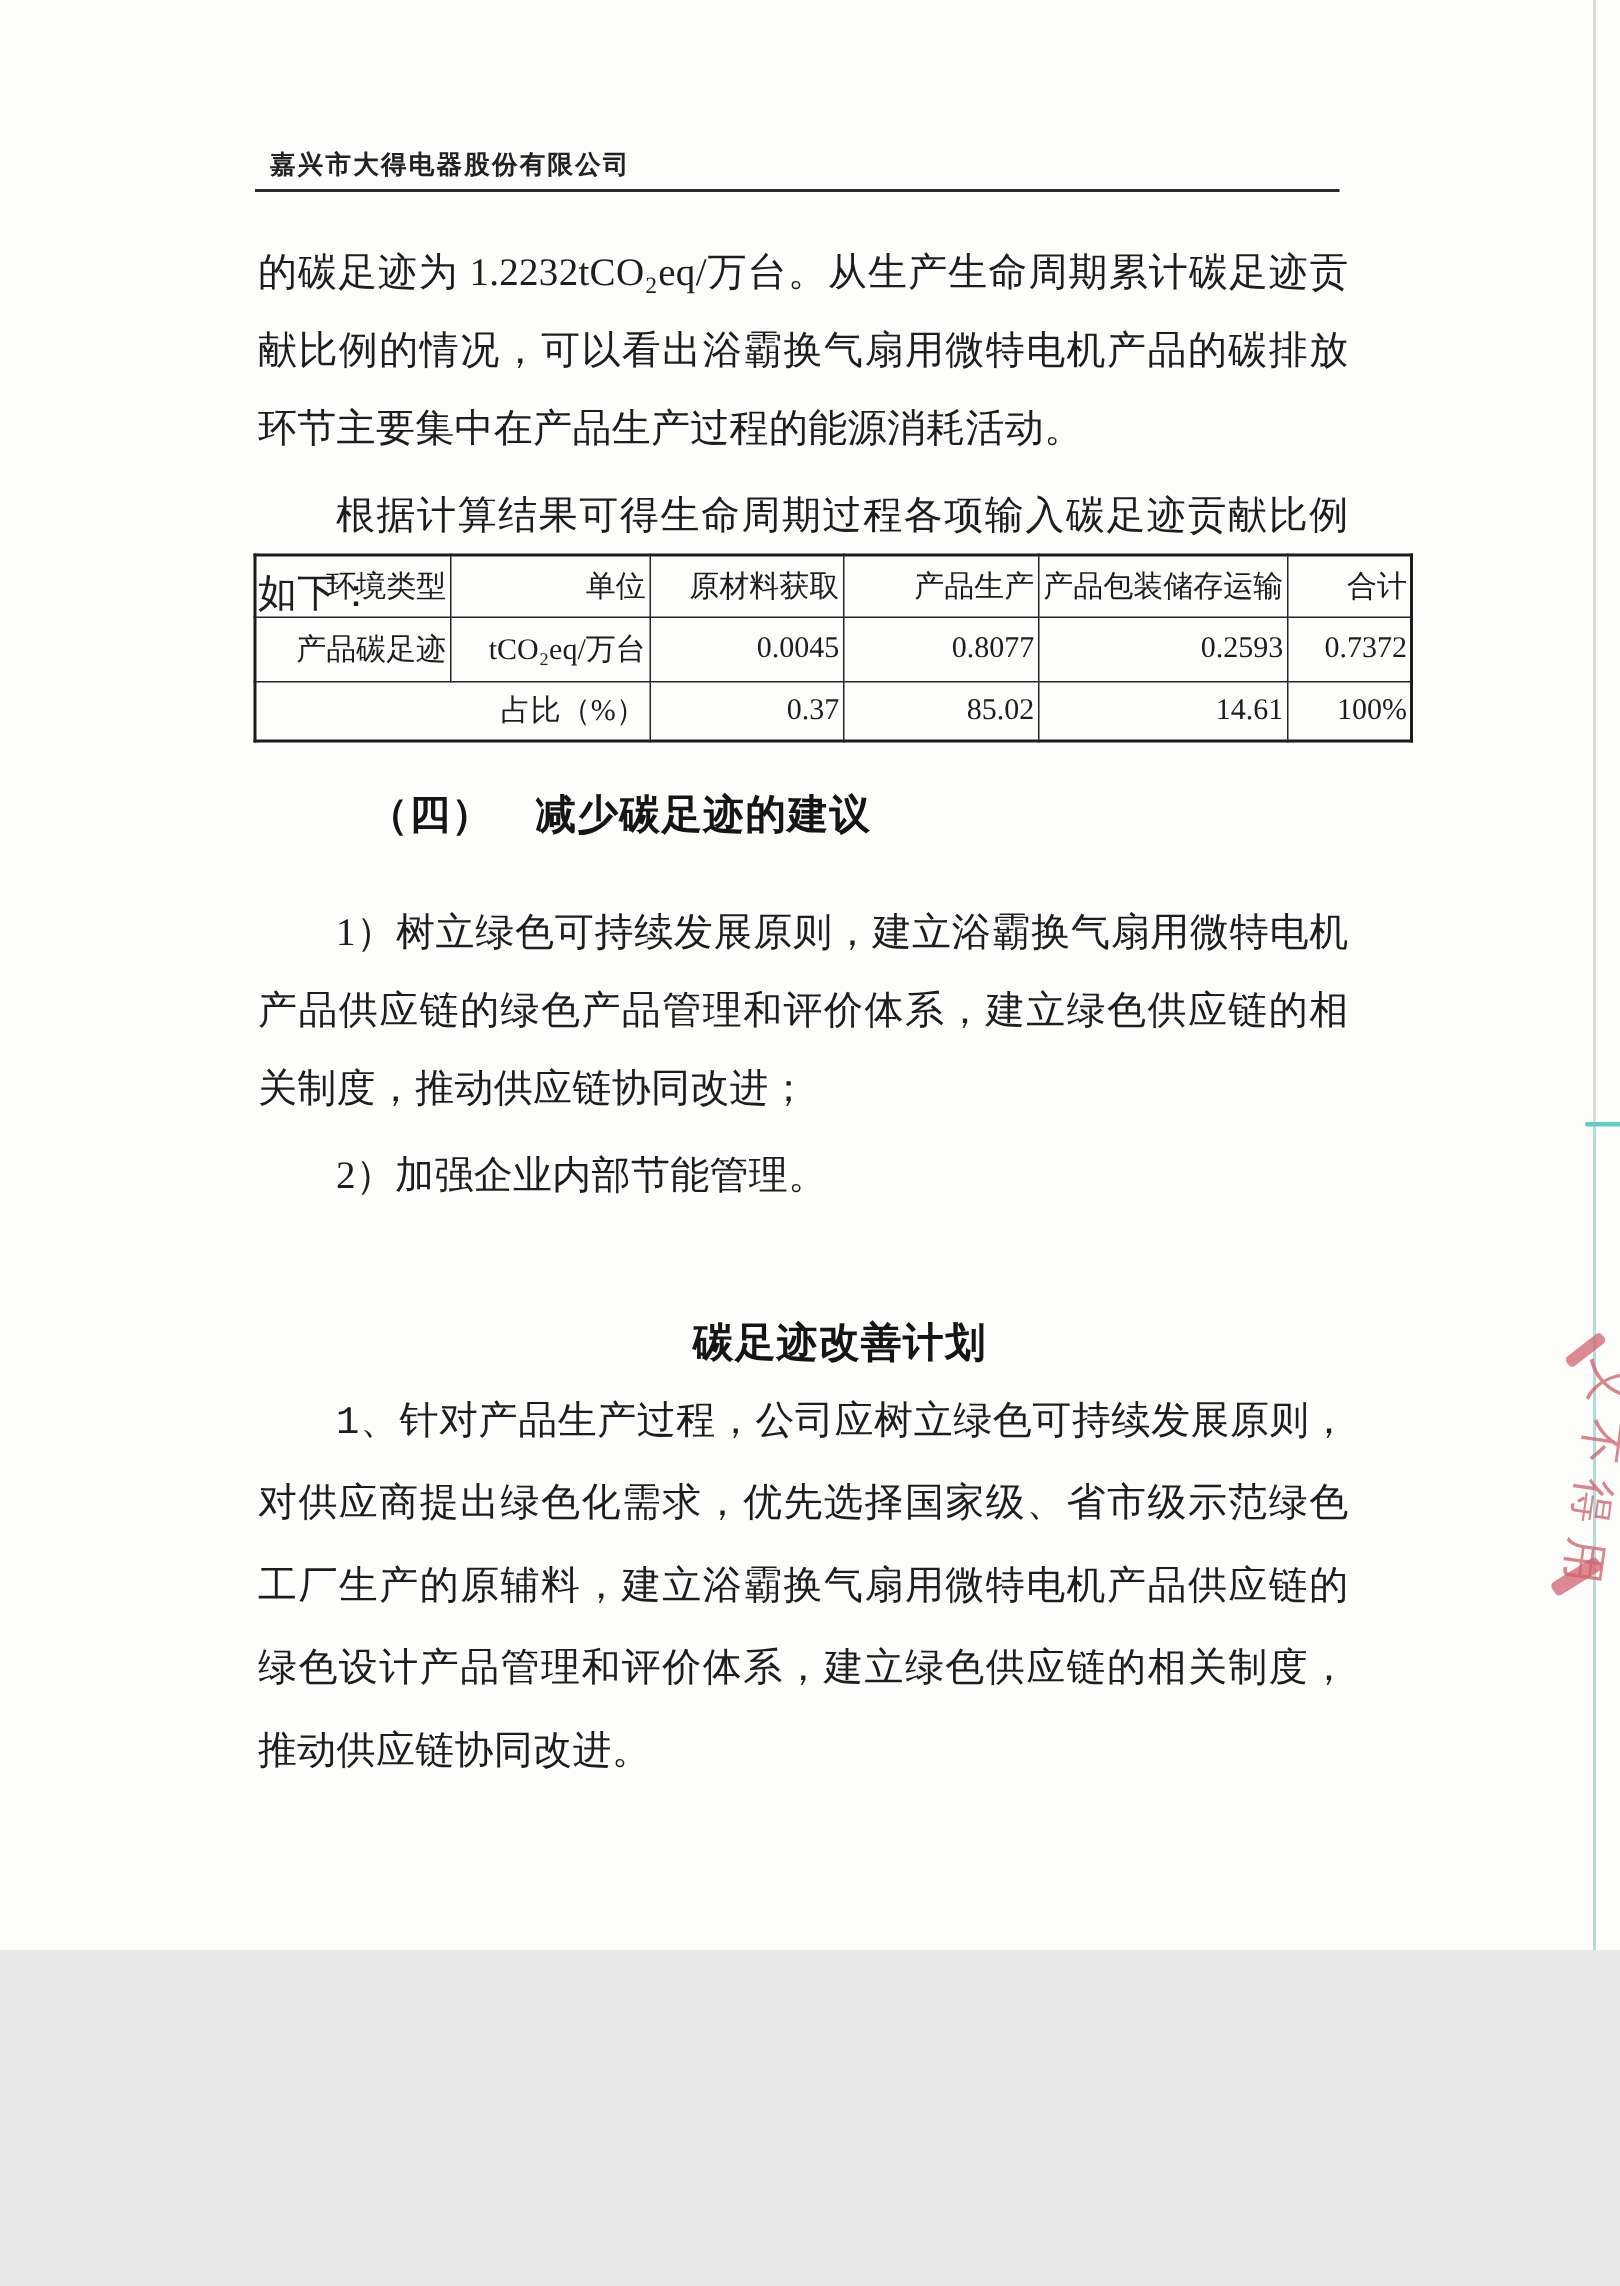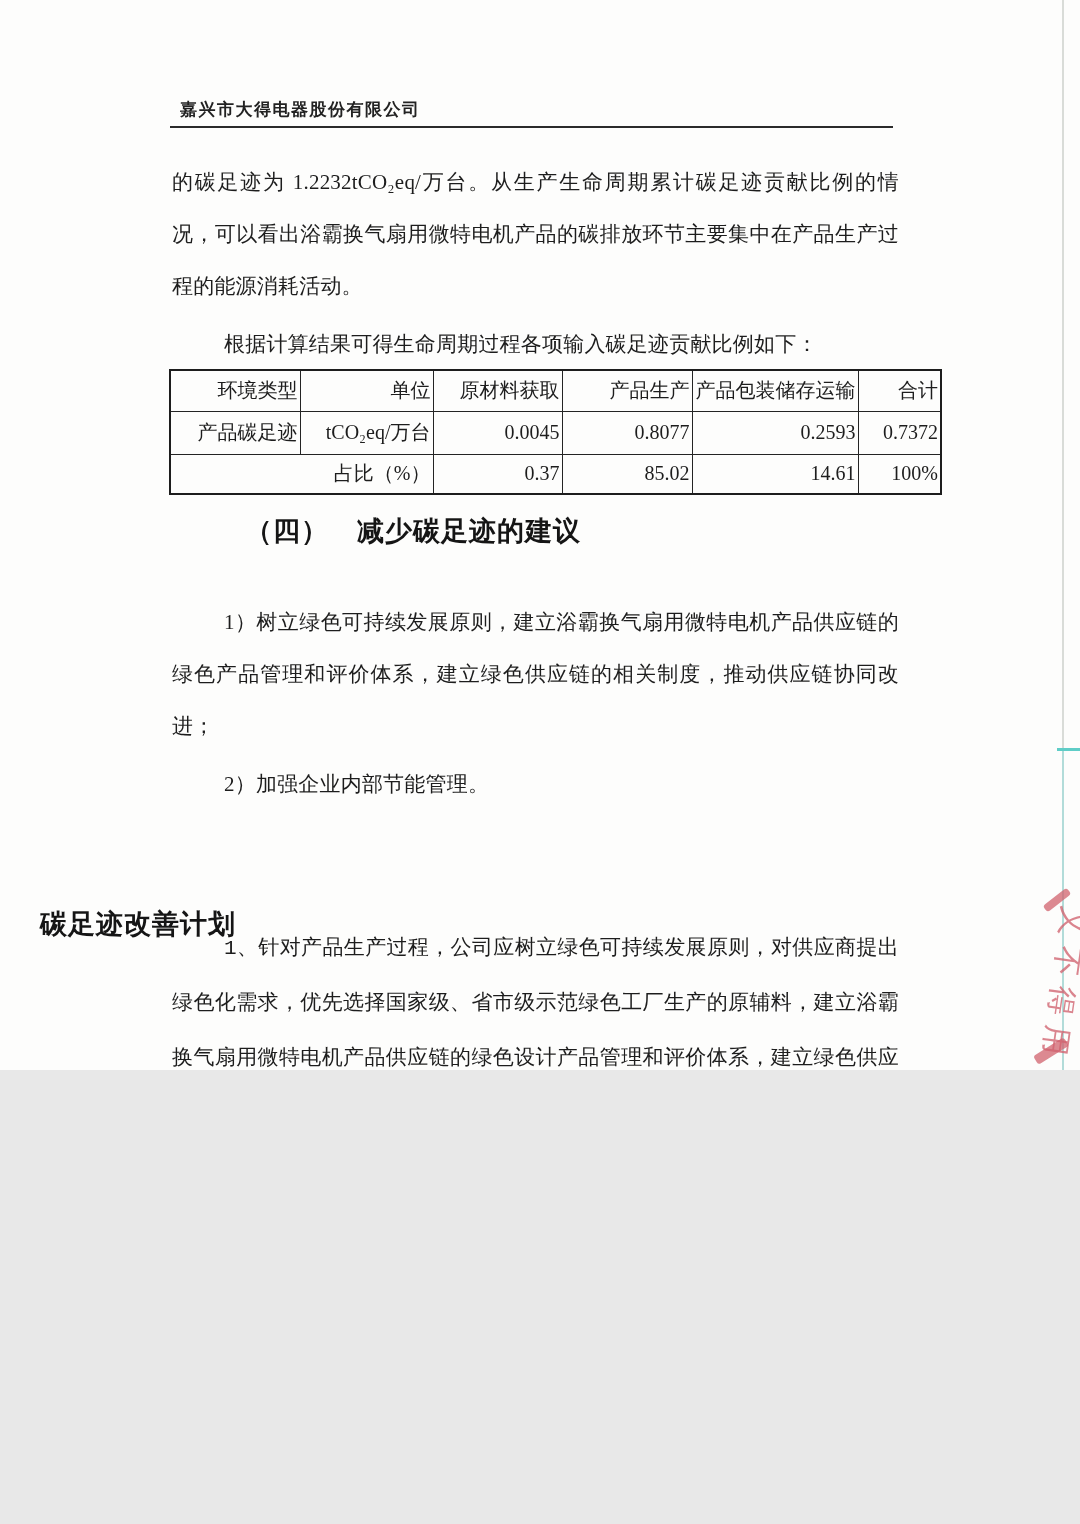--- a/index.html
+++ b/index.html
@@ -1,19 +1,19 @@
 <!DOCTYPE html>
 <html><head>
 <meta charset="utf-8">
 <style>
   html, body { margin: 0; padding: 0; background: #e8e8e8; }
   .page {
     position: relative;
     width: 1080px;
-    height: 1070px;
+    height: 1300px;
     margin: 0 auto;
     background: #fdfdfc;
     color: #1d1d1d;
     font-family: "Liberation Serif", "DejaVu Serif", serif;
     overflow: hidden;
   }
   
   .company-header {
     position: absolute;
     left: 180px; top: 98px;
@@ -27,43 +27,43 @@
     position: absolute;
     left: 170px; top: 126px;
     width: 723px; height: 2px;
     background: #2b2b2b;
   }
   
   .para {
     position: absolute;
     left: 172px;
     width: 727px;
-    font-size: 21px;
+    font-size: 26px;
     line-height: 52px;
     text-align: justify;
     text-justify: inter-ideograph;
     letter-spacing: 0.2px;
   }
   .indent { text-indent: 52px; }
   #p1 { top: 156px; }
   #table-intro { top: 318px; }
   #suggestion1 { top: 596px; }
   #suggestion2 { top: 758px; }
   #plan1 { top: 921px; line-height: 55px; font-family: Liberation Mono, monospace; }
   #plan2 { top: 1139px; line-height: 55px; }
   
   .section-heading {
     position: absolute;
     font-size: 27px;
     font-weight: bold;
     letter-spacing: 1px;
     color: #151515;
   }
-  #heading-section4 { left: 245px; top: 514px; line-height: 34px; text-align: center; }
-  #heading-plan { left: 40px; top: 906px; width: 1040px; text-align: left; line-height: 36px; }
+  #heading-section4 { left: 245px; top: 526px; line-height: 34px; text-align: center; }
+  #heading-plan { left: 40px; top: 877px; width: 1040px; text-align: center; line-height: 36px; }
   
   .data-table {
     position: absolute;
     left: 169px; top: 369px;
     border-collapse: collapse;
     table-layout: fixed;
     width: 771px;
     font-size: 20px;
   }
   .data-table td, .data-table th {

